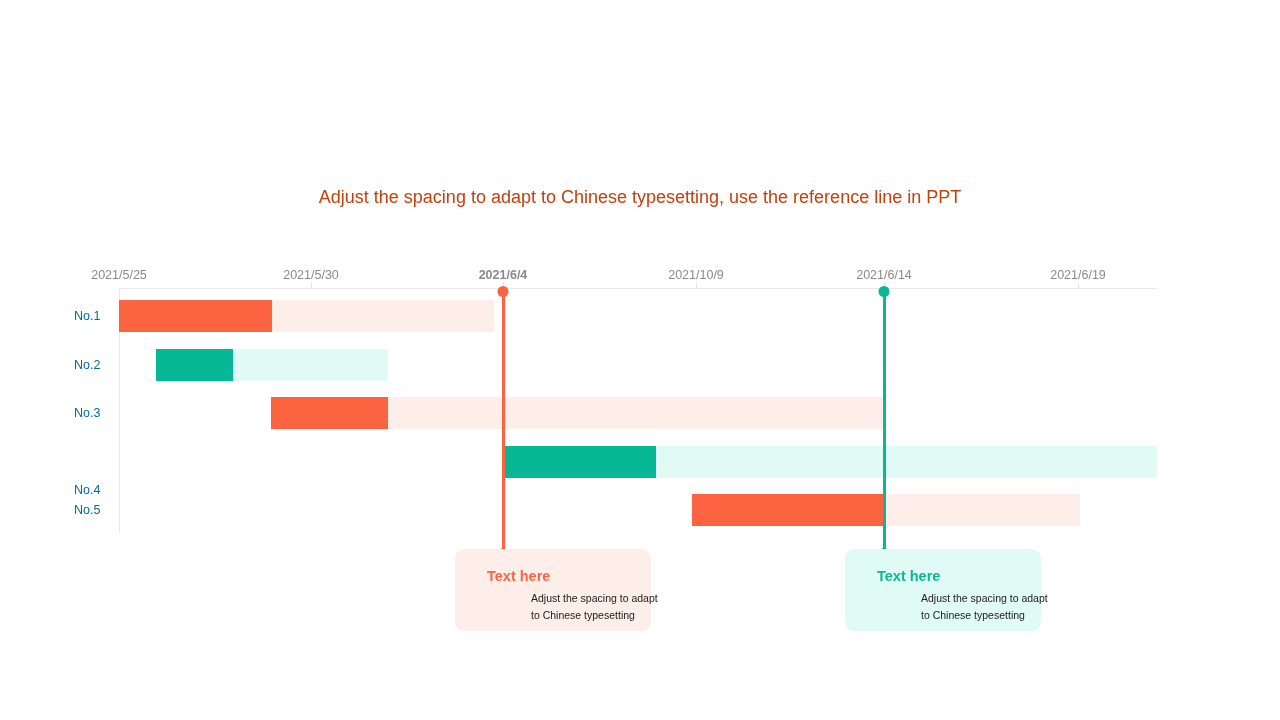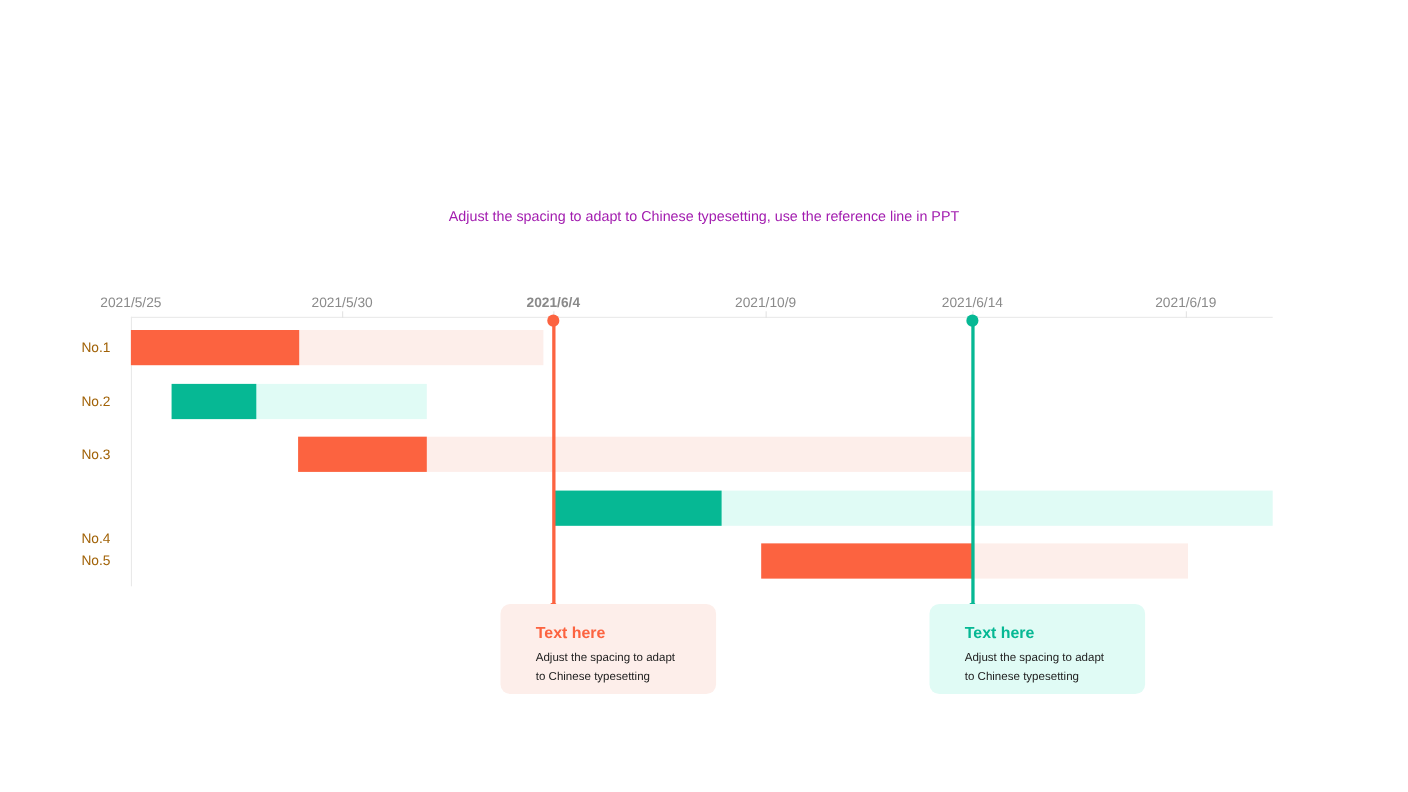--- a/index.html
+++ b/index.html
@@ -35,23 +35,23 @@
     letter-spacing: -0.2px;
     white-space: nowrap;
   }
   .title .accent { color: #fc6340; }
   .subtitle {
     position: absolute;
     left: 0;
     top: 188px;
     width: 1280px;
     text-align: center;
-    font-size: 13px;
+    font-size: 18px;
     line-height: 18px;
-    color: #a21caf;
+    color: #c2410c;
     white-space: nowrap;
   }
 
   
   .chart {
     position: absolute;
     left: 0;
     top: 0;
     width: 1280px;
     height: 720px;
@@ -89,21 +89,21 @@
     background: #e3e3e3;
   }
 
   .row-label {
     position: absolute;
     left: 74px;
     width: 40px;
     text-align: left;
     font-size: 12.5px;
     line-height: 16px;
-    color: #a16207;
+    color: #0369a1;
     white-space: nowrap;
   }
 
   .track {
     position: absolute;
     height: 32px;
   }
   .track.orange { background: #fdeeea; }
   .track.teal   { background: #e0fbf5; }
 
@@ -153,20 +153,21 @@
     white-space: nowrap;
   }
   .callout.orange .callout-title { color: #fc6340; }
   .callout.teal   .callout-title { color: #06b894; }
   .callout-body {
     margin-top: 5px;
     font-size: 10.5px;
     line-height: 17px;
     color: #222222;
     white-space: nowrap;
+    margin-left: 44px;
   }
 </style>
 </head>
 <body>
 
 <div class="slide">
 
   <div class="subtitle">Adjust the spacing to adapt to Chinese typesetting, use the reference line in PPT</div>
 
   <div class="chart">

